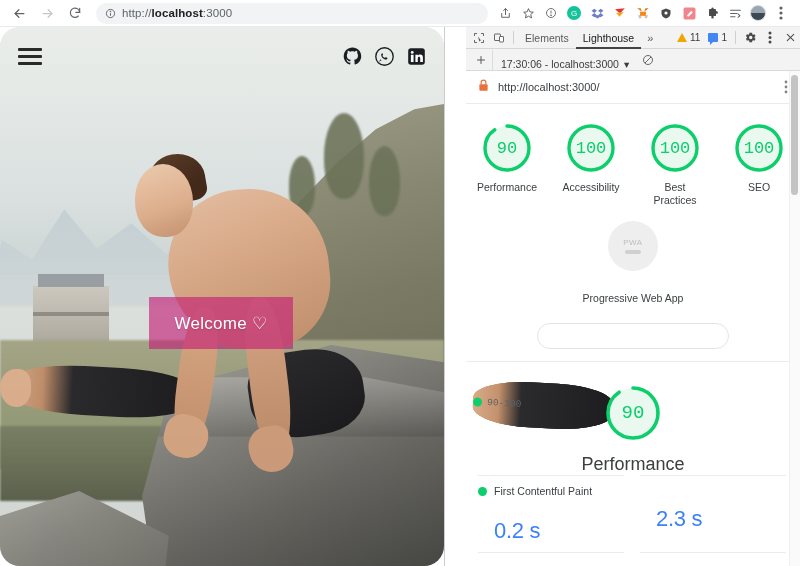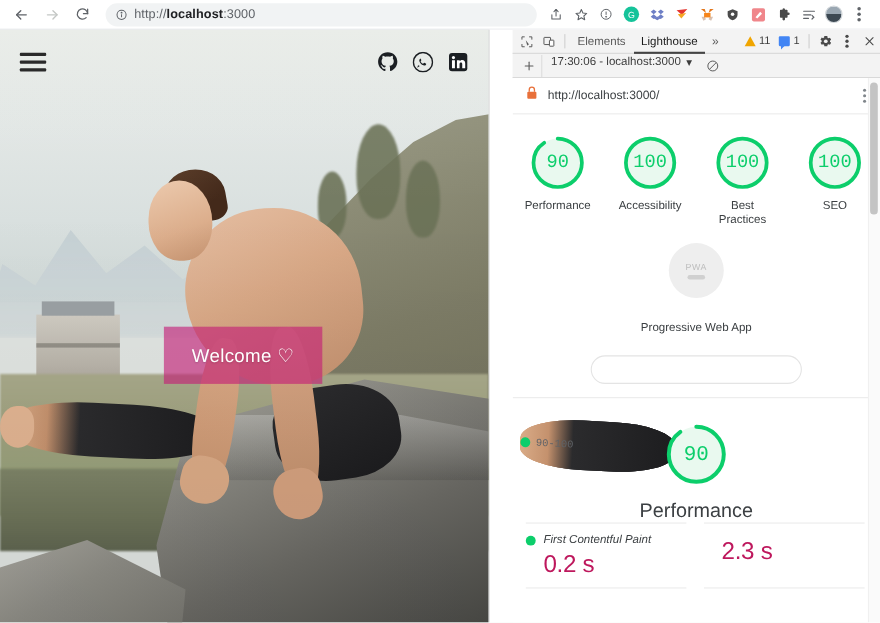--- a/index.html
+++ b/index.html
@@ -36,21 +36,21 @@
     width: 22px; height: 22px; display: flex; align-items: center; justify-content: center;
     font-size: 12px; color: #5f6368;
   }
   .ext { width: 14px; height: 14px; border-radius: 3px; display:flex; align-items:center; justify-content:center; font-size:8px; color:#fff; }
   .avatar-c { width: 16px; height: 16px; border-radius: 50%; background: linear-gradient(#9aa7b2 0 50%, #3c4852 50% 100%); border:1px solid #cfd4d8;}
 
   
   .split { flex: 1; display: flex; min-height: 0; }
 
   
-  .page { width: 444px; position: relative; overflow: hidden; background: #dfe3e0; }
+  .page { width: 444px; position: relative; overflow: hidden; background: #dfe3e0; border-radius: 20px; }
   .photo { position: absolute; inset: 0; }
   .sky {
     position:absolute; left:0; top:0; width:100%; height:46%;
     background: linear-gradient(180deg,#e9ece8 0%, #e2e7e5 35%, #d9e0df 70%, #cfd8d6 100%);
   }
   .mtn-far {
     position:absolute; left:-4%; top:26%; width:56%; height:26%;
     background: linear-gradient(180deg, #bcc9cf 0%, #c9d3d6 60%, #d3dada 100%);
     clip-path: polygon(0% 100%, 8% 52%, 20% 66%, 33% 30%, 46% 58%, 60% 40%, 74% 62%, 88% 46%, 100% 70%, 100% 100%);
     filter: blur(1.5px); opacity: .85;
@@ -183,21 +183,21 @@
   .dt-count { display:flex; align-items:center; gap:3px; font-size:10px; color:#3c3c3c; padding:0 4px; }
   .warn-tri { width:0;height:0;border-left:5px solid transparent;border-right:5px solid transparent;border-bottom:9px solid #f0a500; position:relative;}
   .msg-sq { width:10px;height:9px;background:#4285f4; border-radius:1px; position:relative;}
   .msg-sq:after{content:"";position:absolute;left:2px;bottom:-3px;width:0;height:0;border-left:4px solid #4285f4;border-bottom:4px solid transparent;}
 
   .lh-toolbar {
     height:22px; min-height:22px; display:flex; align-items:center; gap:0;
     background:#f3f3f3; border-bottom:1px solid #d9d9d9; padding-left:4px;
   }
   .lh-plus { width:22px; height:20px; display:flex; align-items:center; justify-content:center; color:#5a5a5a; font-size:14px; }
-  .lh-run { font-size:10.5px; color:#3c3c3c; padding:0 8px; display:flex; align-items:flex-start; gap:5px; border-left:1px solid #dcdcdc; height:20px;}
+  .lh-run { font-size:10.5px; color:#3c3c3c; padding:0 8px; display:flex; align-items:flex-end; gap:5px; border-left:1px solid #dcdcdc; height:20px;}
   .lh-clear { width:22px; height:20px; display:flex; align-items:center; justify-content:center; color:#5a5a5a; }
 
   .lh-scroll { flex:1; overflow:hidden; position:relative; background:#fff; }
   .lh-urlbar {
     display:flex; align-items:center; gap:9px; padding:7px 12px 7px 12px;
     border-bottom:1px solid #ebebeb; background:#fff;
   }
   .lh-url { font-size:11px; color:#3c4043; flex:1; }
   .lh-dots { color:#80868b; font-size:13px; letter-spacing:0; line-height:7px; }
 
@@ -250,22 +250,22 @@
   .tg-btn.unsel { background:#e8eaed; }
   .tg-lines { display:flex; flex-direction:column; gap:2.5px; align-items:flex-start; }
   .tg-lines i { display:block; height:2px; border-radius:1px; }
   .tg-btn.sel .tg-lines i { background:#fff; }
   .tg-btn.unsel .tg-lines i { background:#5f6368; }
 
   .metrics-grid { display:grid; grid-template-columns:1fr 1fr; column-gap:16px; padding:0 14px 0 12px; }
   .metric { padding:9px 0 8px; border-top:1px solid #ececec; }
   .metric-row { display:flex; align-items:center; gap:7px; }
   .mdot { width:9px; height:9px; border-radius:50%; background:#0cce6b; flex:none; }
-  .mname { font-size:10.5px; color:#3c4043;font-style:italic; }
-  .mval { font-size:22px; color:#be185d; margin-top:3px; padding-left:16px; letter-spacing:-.3px; }
+  .mname { font-size:10.5px; color:#3c4043; }
+  .mval { font-size:22px; color:#3b82f6; margin-top:21px; padding-left:16px; letter-spacing:-.3px; }
 
   .vscroll {
     position:absolute; right:2px; top:4px; width:7px; height:120px;
     background:#c4c4c4; border-radius:4px;
   }
   .vtrack { position:absolute; right:0; top:0; width:11px; height:100%; background:#fafafa; border-left:1px solid #f0f0f0; }
 </style>
 </head>
 <body>
 

